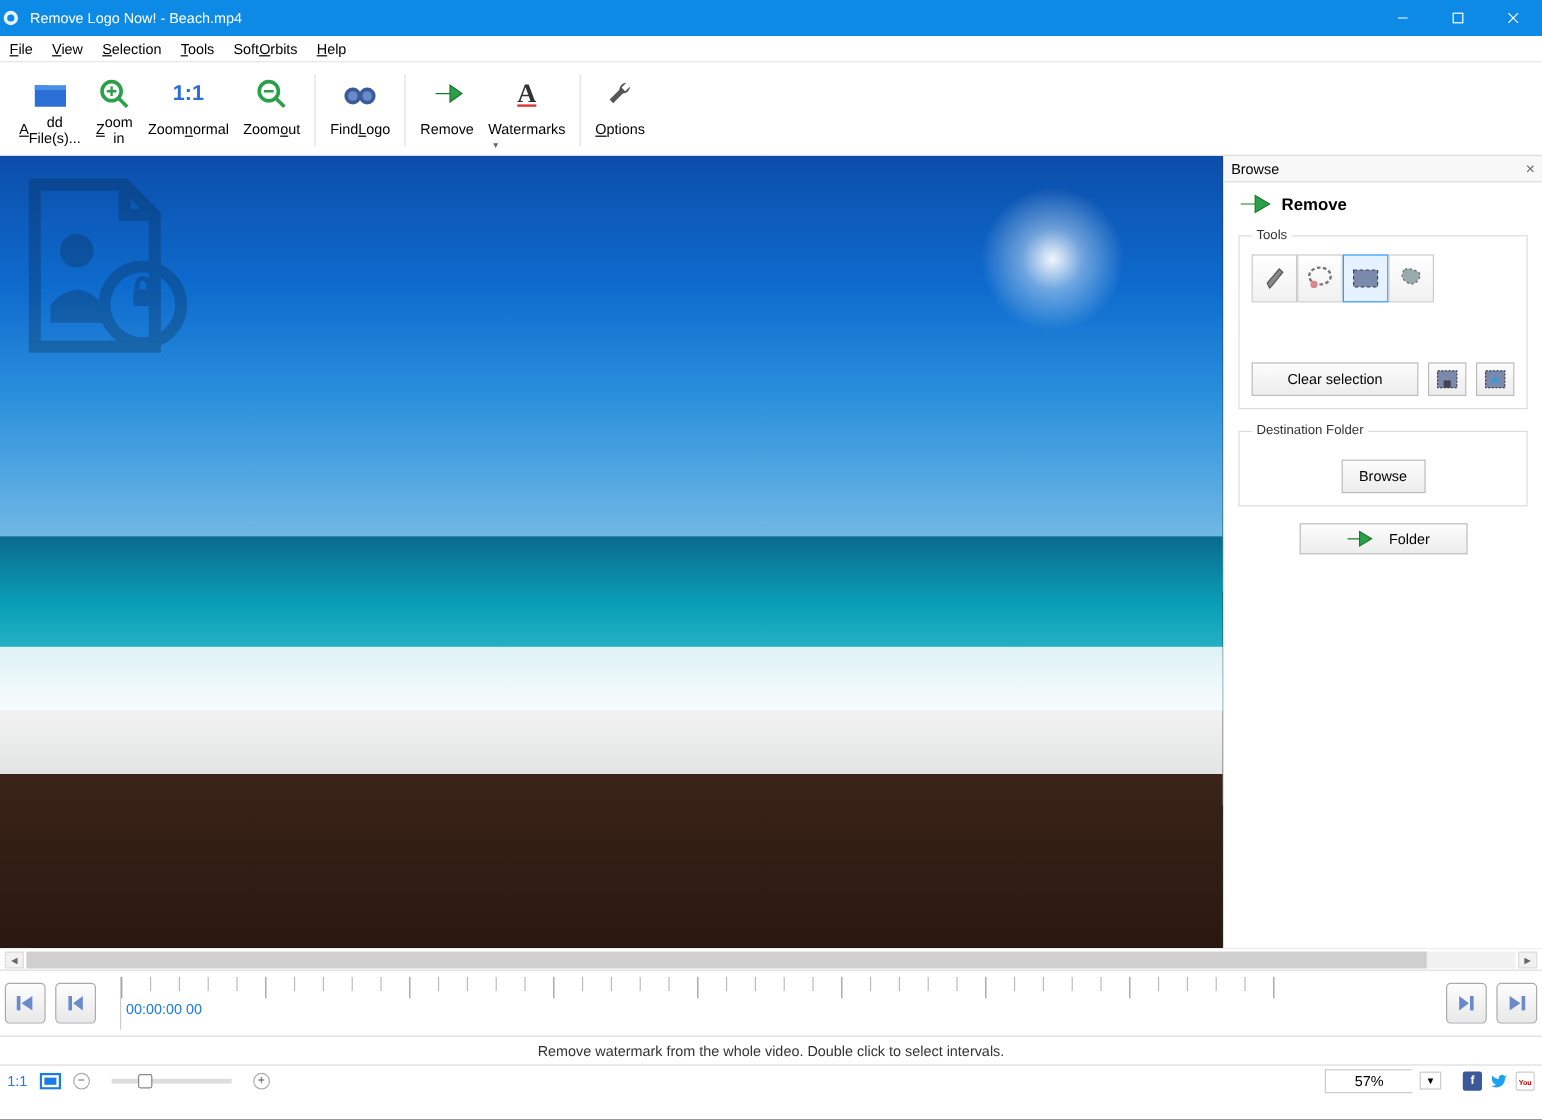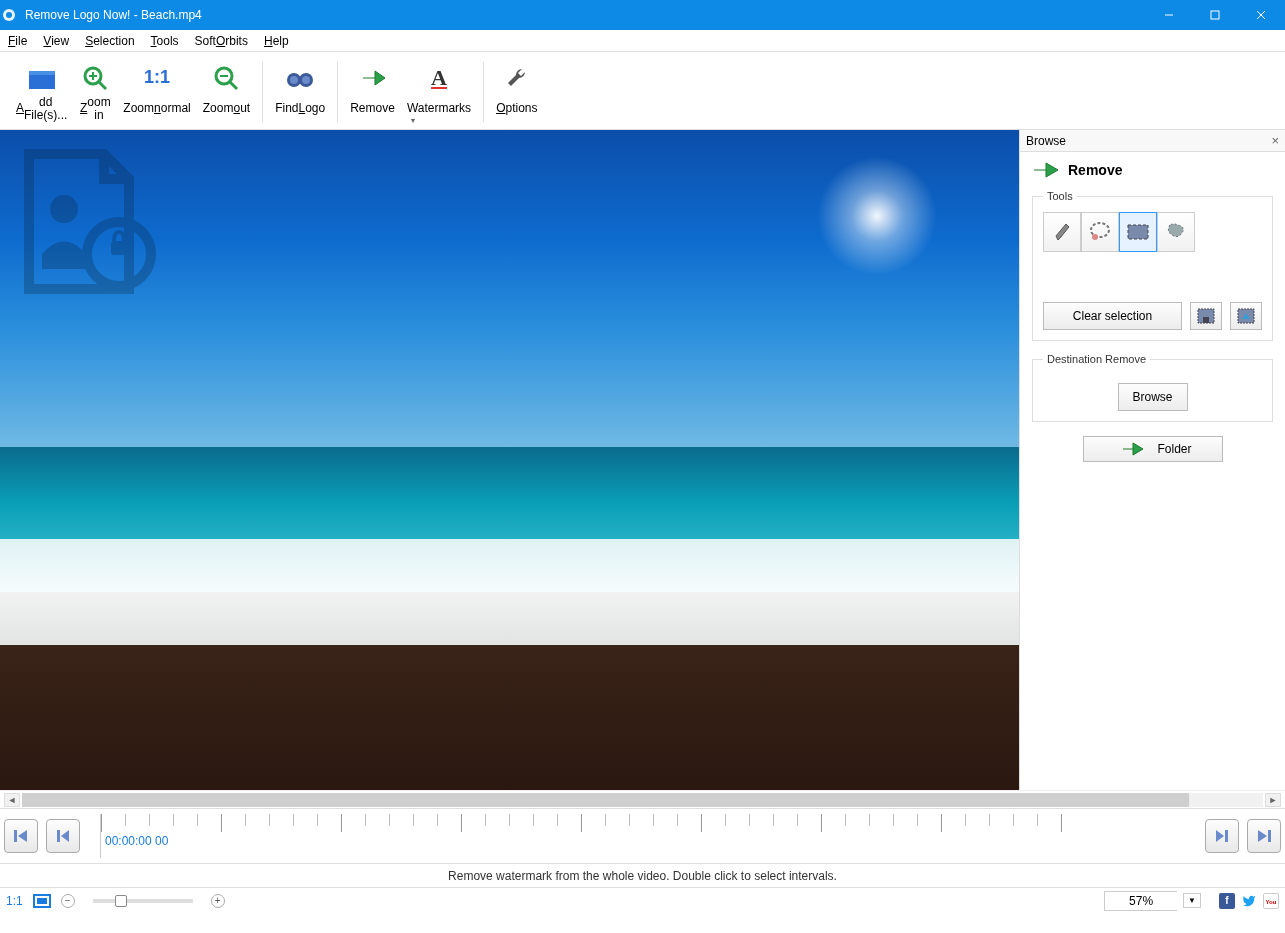--- a/index.html
+++ b/index.html
@@ -275,21 +275,21 @@
           <div class="sq-btn">
               <svg width="20" height="18">
                 <rect x="2" y="2" width="16" height="14" fill="#7a8aaa" stroke="#445" stroke-dasharray="2 1"></rect>
                 <path d="M6 12 L14 12 L10 6 Z" fill="#3a9ad6"></path>
               </svg>
             </div>
         </div>
       </fieldset>
 
       <fieldset>
-        <legend>Destination Remove</legend>
+        <legend>Destination Folder</legend>
         <div class="btn browse-btn">
             <span>Browse</span>
           </div>
       </fieldset>
 
       <div class="btn start-btn">
         <span>
             <svg width="24" height="18">
               <path d="M2 9 L12 9 L12 3 L22 9 L12 15 L12 9" fill="#2aa04a" stroke="#1a7a2a"></path>
             </svg>

